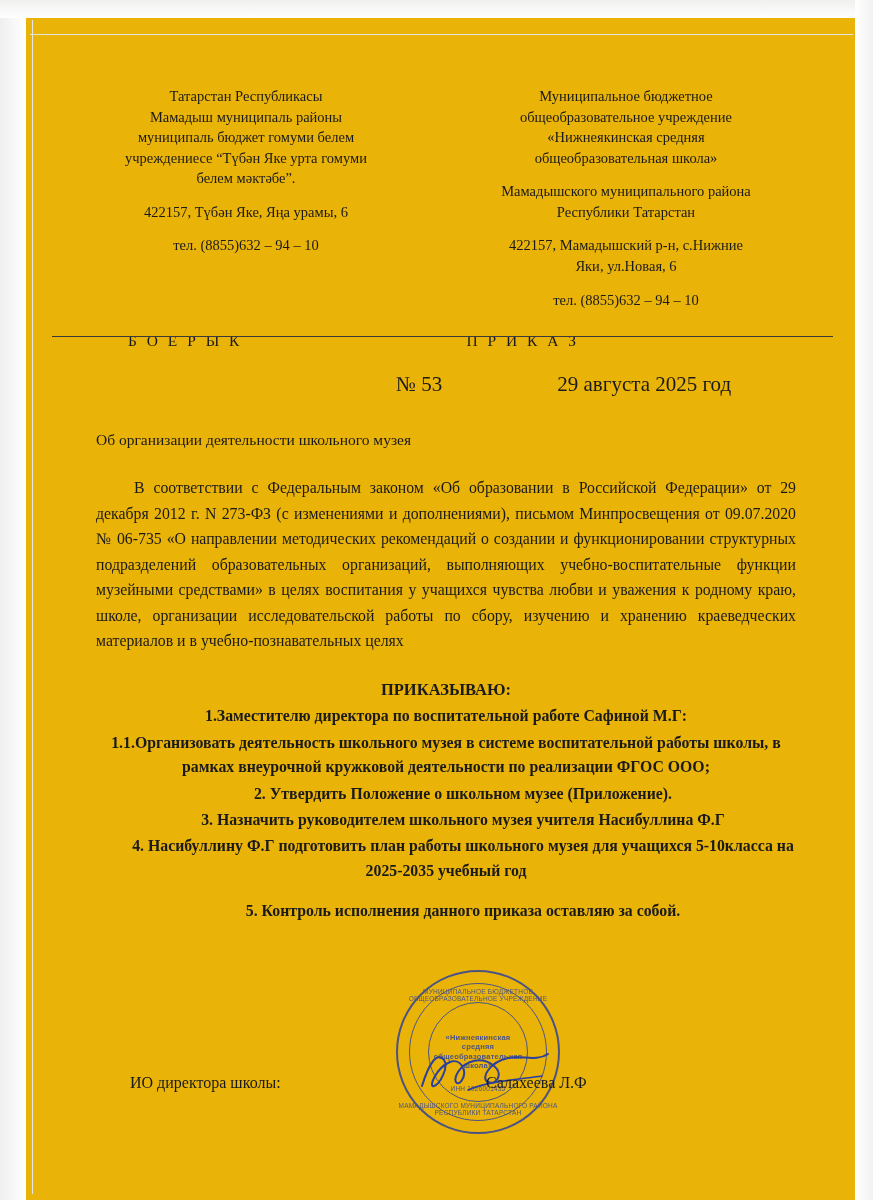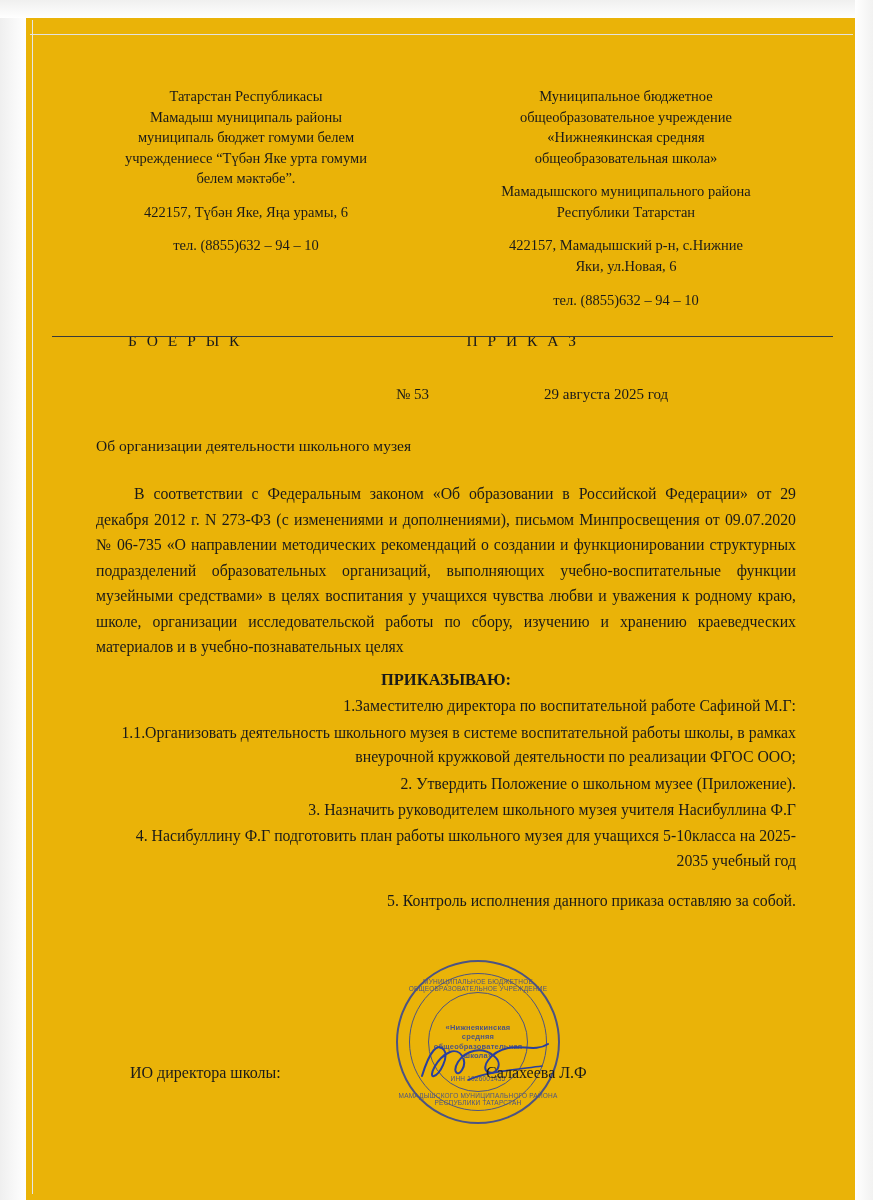--- a/index.html
+++ b/index.html
@@ -94,53 +94,54 @@
   .title-right { margin-left: 180px; font-family: Liberation Serif, serif; }
   .rule-outer {
     position: absolute;
     left: 52px;
     right: 40px;
     top: 336px;
     border-top: 1.5px solid #3a3a3a;
   }
 
   .numdate-row {
-    margin-top: 26px;
+    margin-top: 12px;
     display: flex;
-    font-size: 15px;
+    font-size: 21px;
   }
   .doc-num { margin-left: 300px; }
   .doc-date { margin-left: 115px; }
 
   .subject {
     margin-top: 34px;
     font-size: 15.5px;
   }
 
   .body-par {
     margin-top: 26px;
     font-size: 15.8px;
     line-height: 1.62;
     text-align: justify;
     text-indent: 38px;
     hyphens: none;
   }
 
   .order-word {
-    margin-top: 10px;
+    margin-top: 26px;
     text-align: center;
     font-size: 16.5px;
     font-weight: bold;
   }
 
   .item {
     font-size: 15.8px;
     line-height: 1.55;
     margin-top: 4px;
-    text-align: right;
+    text-align: center;
+    font-weight: bold;
   }
   .item.indent { text-indent: 34px; }
   .item.tight { margin-top: 2px; }
   .item.gap { margin-top: 16px; }
 
   
   .sig-area {
     position: relative;
     margin-top: 58px;
     height: 150px;

